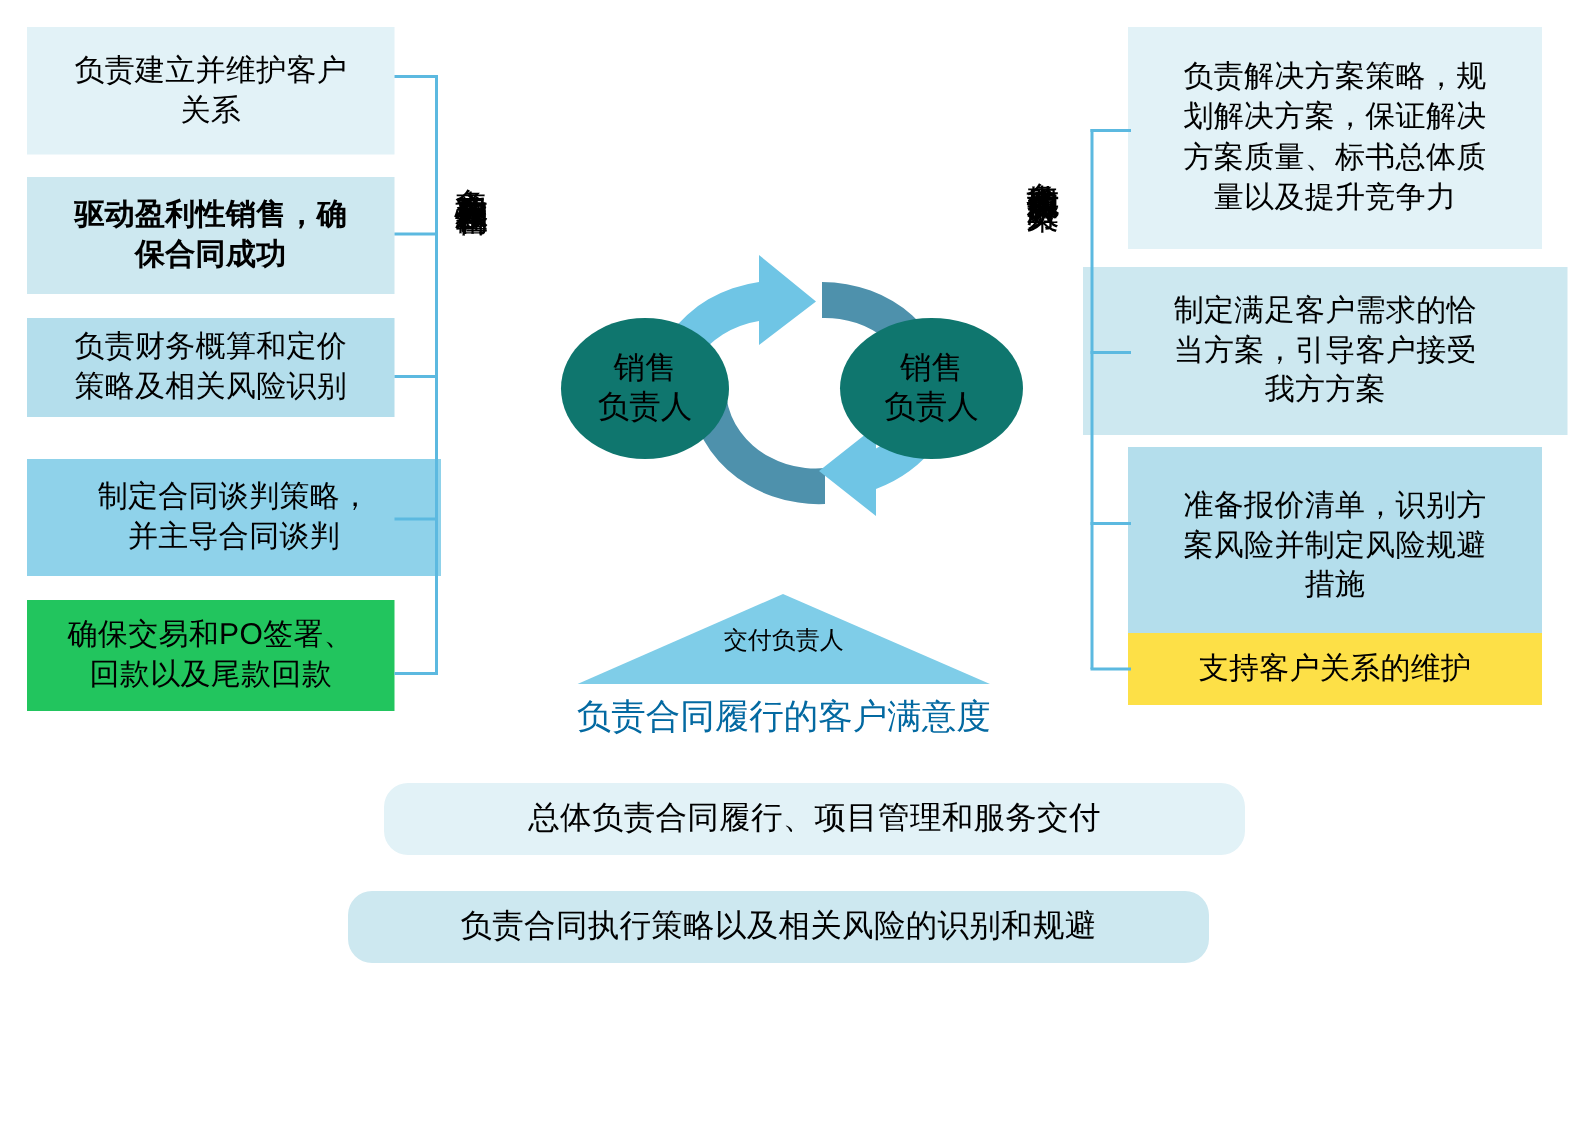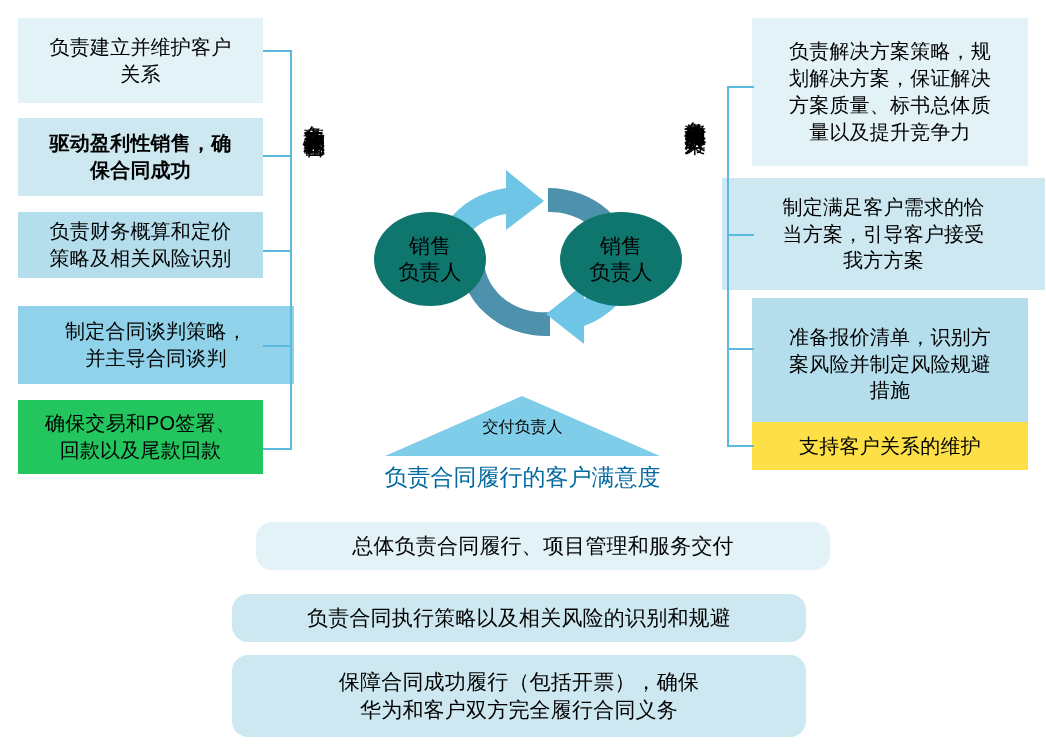--- a/index.html
+++ b/index.html
@@ -165,16 +165,14 @@
   <div id="tri-wrap">
     <svg width="275" height="62" viewBox="0 0 275 62">
       <polygon points="137,0 275,60 0,60" fill="#7FCDE8"></polygon>
     </svg>
   </div>
   <div id="tri-label">交付负责人</div>
   <div id="tri-sub">负责合同履行的客户满意度</div>
 
   <div class="box wide" style="left:232px;top:522px;width:574px;height:48px;background:#E2F2F7;margin-left:24px;">总体负责合同履行、项目管理和服务交付</div>
   <div class="box wide" style="left:232px;top:594px;width:574px;height:48px;background:#CDE8F0;">负责合同执行策略以及相关风险的识别和规避</div>
-  <div class="box wide" style="left:232px;top:655px;width:574px;height:82px;background:#CDE8F0;">保障合同成功履行（包括开票），确保
-华为和客户双方完全履行合同义务</div>
 
 </div>
 
 </body></html>

